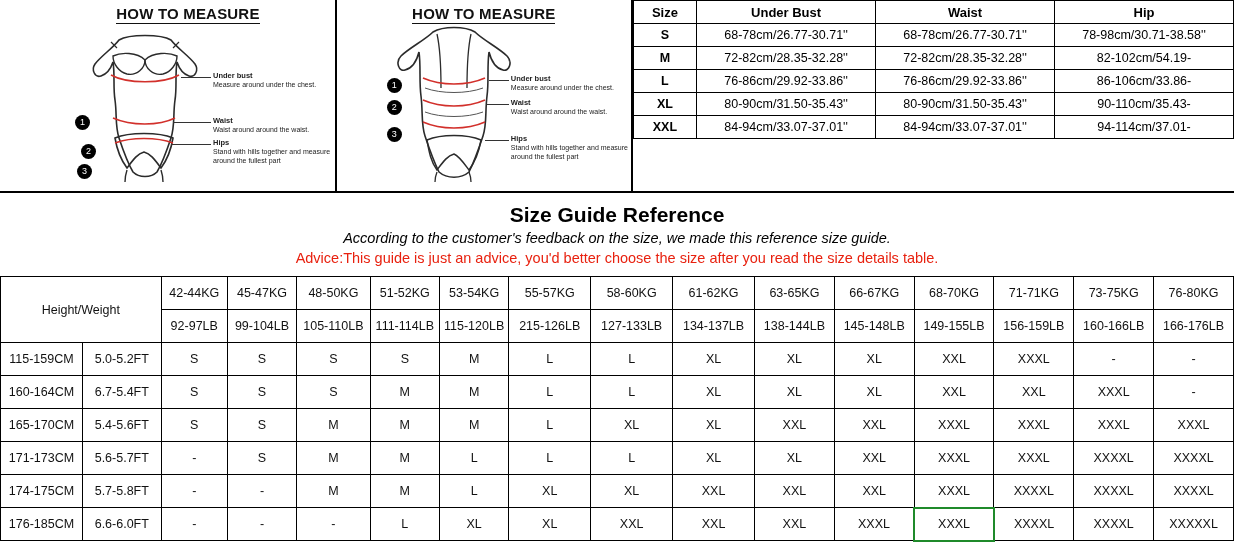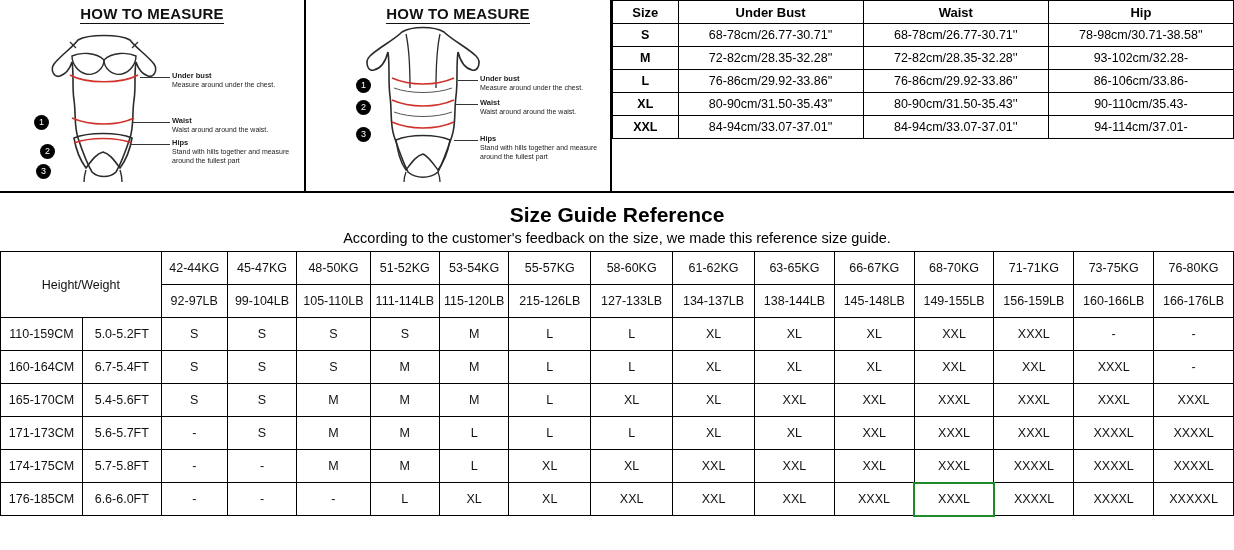--- a/index.html
+++ b/index.html
@@ -15,20 +15,21 @@
     background: #ffffff;
     overflow: hidden;
   }
 
   
   .top-row {
     display: flex;
     width: 1234px;
     height: 193px;
     border-bottom: 2px solid #000;
+    padding-left: 41px;
   }
   .panel-measure {
     position: relative;
     border-right: 2px solid #000;
     overflow: hidden;
   }
   .panel-a { width: 306px; height: 193px; }
   .panel-b { width: 306px; height: 193px; }
 
   .measure-title {
@@ -102,20 +103,21 @@
     font-size: 21px;
     font-weight: bold;
     color: #000;
     margin: 4px 0 2px;
   }
   .guide-sub {
     text-align: center;
     font-size: 14.5px;
     color: #000;
     margin: 3px 0;
+    font-style: italic;
   }
   .guide-advice {
     text-align: center;
     font-size: 14.5px;
     color: #e8210f;
     margin: 4px 0 8px;
   }
 
   
   table.guide-table {
@@ -264,21 +266,21 @@
             <tr>
               <td>S</td>
               <td>68-78cm/26.77-30.71''</td>
               <td>68-78cm/26.77-30.71''</td>
               <td>78-98cm/30.71-38.58''</td>
             </tr>
             <tr>
               <td>M</td>
               <td>72-82cm/28.35-32.28''</td>
               <td>72-82cm/28.35-32.28''</td>
-              <td>93-102cm/32.28-</td>
+              <td>82-102cm/54.19-</td>
             </tr>
             <tr>
               <td>L</td>
               <td>76-86cm/29.92-33.86''</td>
               <td>76-86cm/29.92-33.86''</td>
               <td>86-106cm/33.86-</td>
             </tr>
             <tr>
               <td>XL</td>
               <td>80-90cm/31.50-35.43''</td>
@@ -298,20 +300,21 @@
               <td class="st-spacer"></td>
             </tr>
           </tbody>
       </table>
     </div>
   </div>
 
   <div class="guide-head">
     <div class="guide-title">Size Guide Reference</div>
     <div class="guide-sub">According to the customer's feedback on the size,  we made this reference size guide.</div>
+    <div class="guide-advice">Advice:This guide is just an advice,  you'd better choose the size after you read the size details table.</div>
   </div>
 
   <table class="guide-table">
     <colgroup>
       <col style="width:78px">
         <col style="width:75px">
       <col style="width:63px">
         <col style="width:66px">
         <col style="width:70px">
         <col style="width:66px">
@@ -354,21 +357,21 @@
           <td>127-133LB</td>
           <td>134-137LB</td>
           <td>138-144LB</td>
           <td>145-148LB</td>
           <td>149-155LB</td>
           <td>156-159LB</td>
           <td>160-166LB</td>
           <td>166-176LB</td>
         </tr>
         <tr>
-          <td class="cm-cell">110-159CM</td>
+          <td class="cm-cell">115-159CM</td>
           <td class="ft-cell">5.0-5.2FT</td>
           <td>S</td>
           <td>S</td>
           <td>S</td>
           <td>S</td>
           <td>M</td>
           <td>L</td>
           <td>L</td>
           <td>XL</td>
           <td>XL</td>

